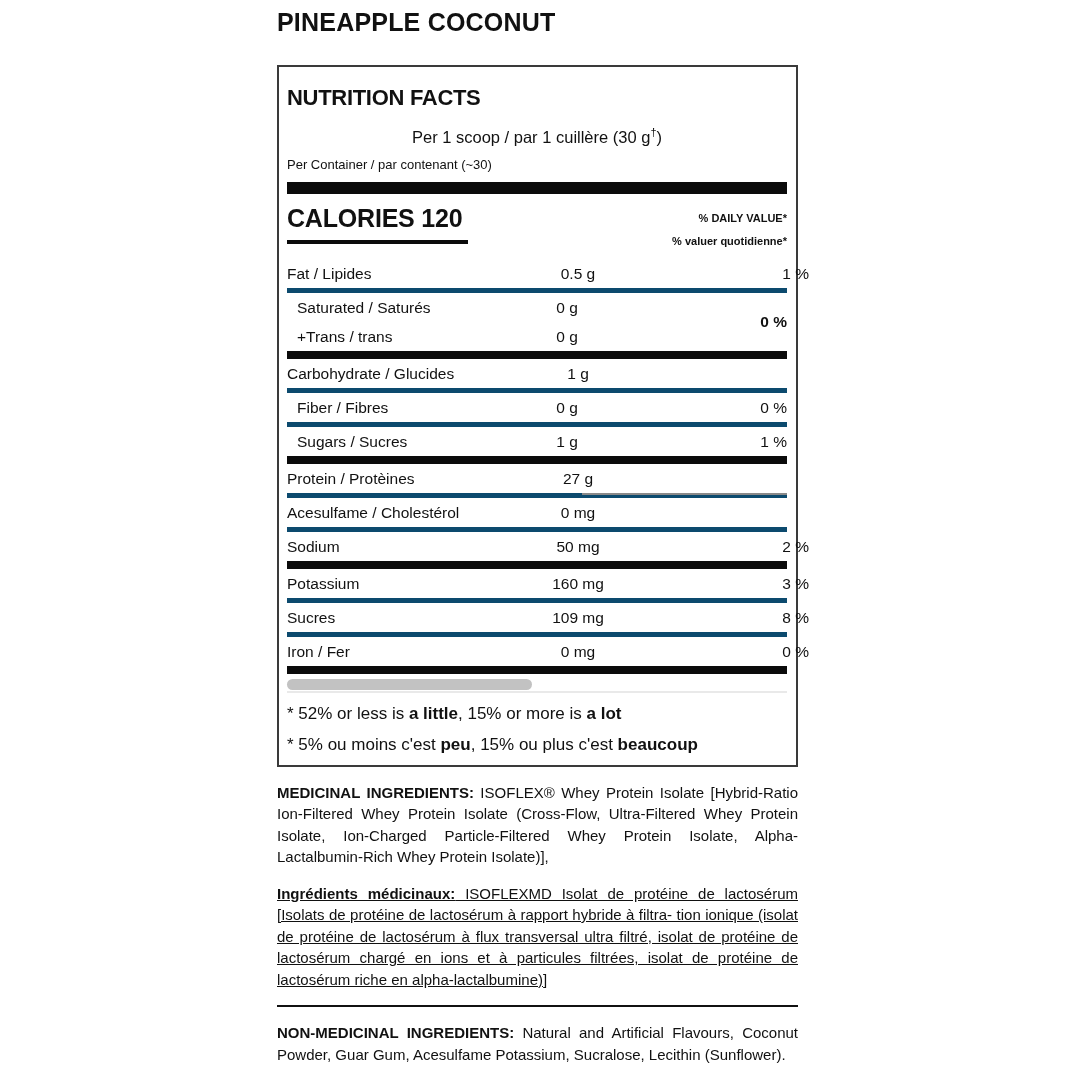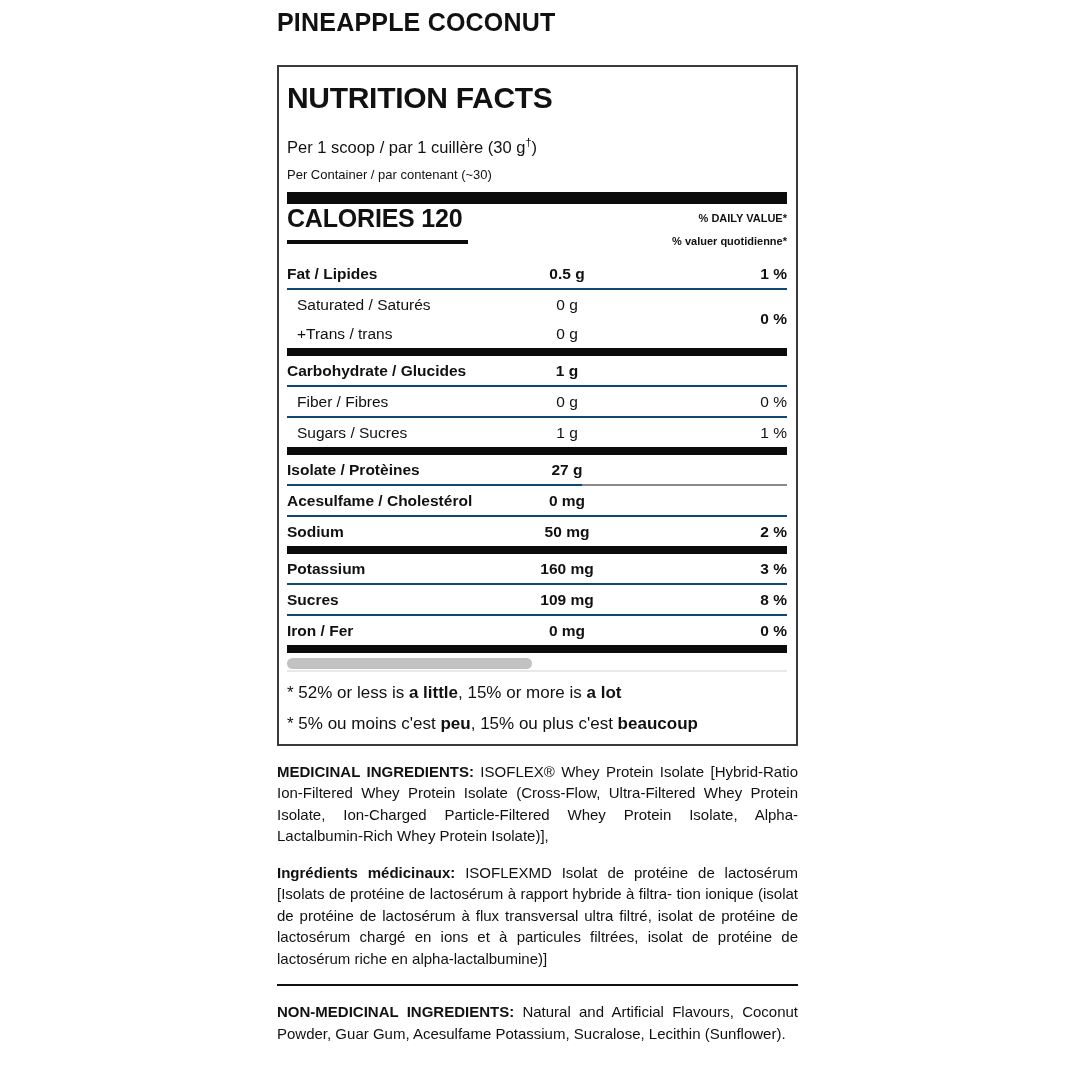--- a/index.html
+++ b/index.html
@@ -6,52 +6,52 @@
   .canvas {
     position:relative; width:1080px; height:1080px; background:#ffffff;
     font-family:"Liberation Sans", sans-serif; color:#111111; overflow:hidden;
   }
   .col { position:absolute; left:277px; top:8px; width:521px; }
 
   .page-title { font-size:25px; font-weight:bold; letter-spacing:0.2px; margin:0 0 28px 0; }
 
   .nf-box { border:2px solid #3a3a3a; padding:6px 9px 10px 8px; box-sizing:border-box; }
 
-  .nf-title { font-size:30px; font-weight:bold; line-height:37px; letter-spacing:-0.3px; margin-top:6px; }
-  .serving-line { font-size:16.5px; margin-top:20px; }
+  .nf-title { font-size:22px; font-weight:bold; line-height:37px; letter-spacing:-0.3px; margin-top:6px; }
+  .serving-line { font-size:16.5px; margin-top:10px;text-align:center; }
   .serving-line sup { font-size:11px; }
   .container-line { font-size:13px; margin-top:10px; }
 
   .bar { background:#0b0b0b; height:12px; margin-top:10px; }
   .bar.section { height:8px; margin-top:0; }
 
-  .cal-row { display:flex; justify-content:space-between; margin-top:0;align-items:flex-end; }
+  .cal-row { display:flex; justify-content:space-between; margin-top:10px;align-items:flex-end; }
   .calories { font-size:25px; font-weight:bold; border-bottom:4px solid #0b0b0b; padding:0 6px 7px 0; align-self:flex-start; letter-spacing:-0.2px; }
   .dv-head { text-align:right; font-size:11px; font-weight:bold; line-height:23px; padding-top:3px; }
 
   .sec { }
-  .sec > * + * { border-top:2px solid #0c4a6e; }
+  .sec > * + * { border-top:5px solid #0c4a6e; }
   .row { display:grid; grid-template-columns:46% 20% 34%; align-items:center; padding:6px 0; font-size:15.5px; line-height:17px; }
   .row .amount { text-align:center; }
   .row .dv { text-align:right; }
-  .row.bold { font-weight:bold; }
+  .row.bold { font-weight:normal;gap:11px; }
   .row.sub .label { padding-left:10px; }
   .group { position:relative; }
   .group .row { border-top:none; }
   .span-dv { position:absolute; right:0; top:50%; transform:translateY(-50%); font-weight:bold; font-size:15.5px; background:#ffffff; padding-left:8px; }
   .row.protein { position:relative; }
   .row.protein::after { content:""; position:absolute; left:59%; right:0; bottom:-2px; height:2px; background:#8a8a8a; }
 
   .scrollbar { position:relative; height:14px; margin-top:3px; border-bottom:2px solid #e9e9e9; }
   .scroll-thumb { position:absolute; left:0; top:2px; width:49%; height:11px; border-radius:6px; background:#c2c2c2; }
 
   .footnote { font-size:17px; margin-top:11px; }
 
   .ing { font-size:15px; line-height:21.5px; text-align:justify; }
-  .ing.gap { margin-top:8px; }
+  .ing.gap { margin-top:8px;text-decoration:underline; }
   .ing-rule { border:none; border-top:2px solid #111111; margin:13px 0 9px 0; height:0; }
 </style>
 </head>
 <body>
 
 <div class="canvas">
   <div class="col">
 
     <div class="page-title">PINEAPPLE COCONUT</div>
 
@@ -109,21 +109,21 @@
         <div class="row sub">
           <span class="label">Sugars / Sucres</span>
           <span class="amount">1 g</span>
           <span class="dv">1 %</span>
         </div>
       </div>
       <div class="bar section"></div>
 
       <div class="sec">
         <div class="row bold protein">
-          <span class="label">Isolate / Protèines</span>
+          <span class="label">Protein / Protèines</span>
           <span class="amount">27 g</span>
           <span class="dv"></span>
         </div>
         <div class="row bold">
           <span class="label">Acesulfame / Cholestérol</span>
           <span class="amount">0 mg</span>
           <span class="dv"></span>
         </div>
         <div class="row bold">
           <span class="label">Sodium</span>

